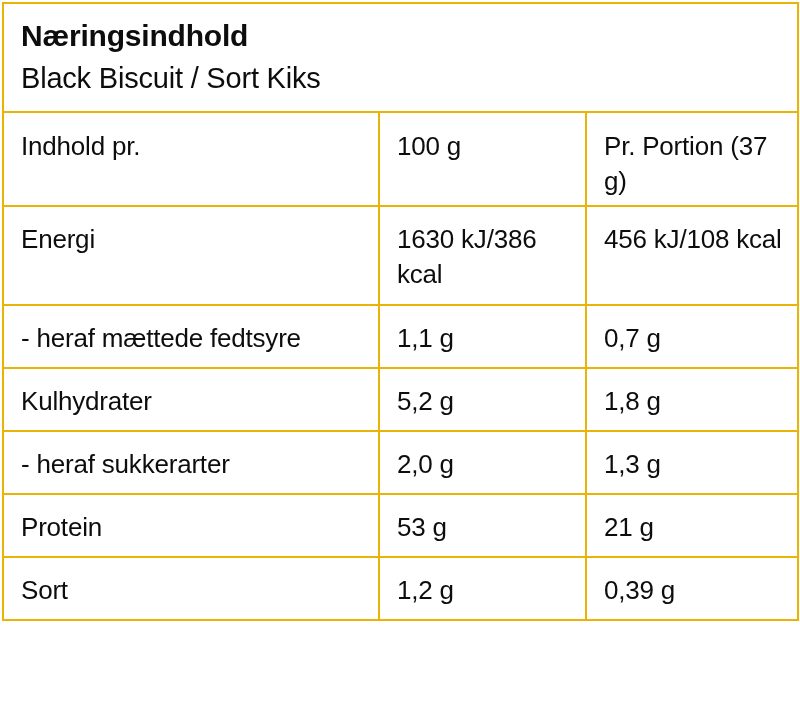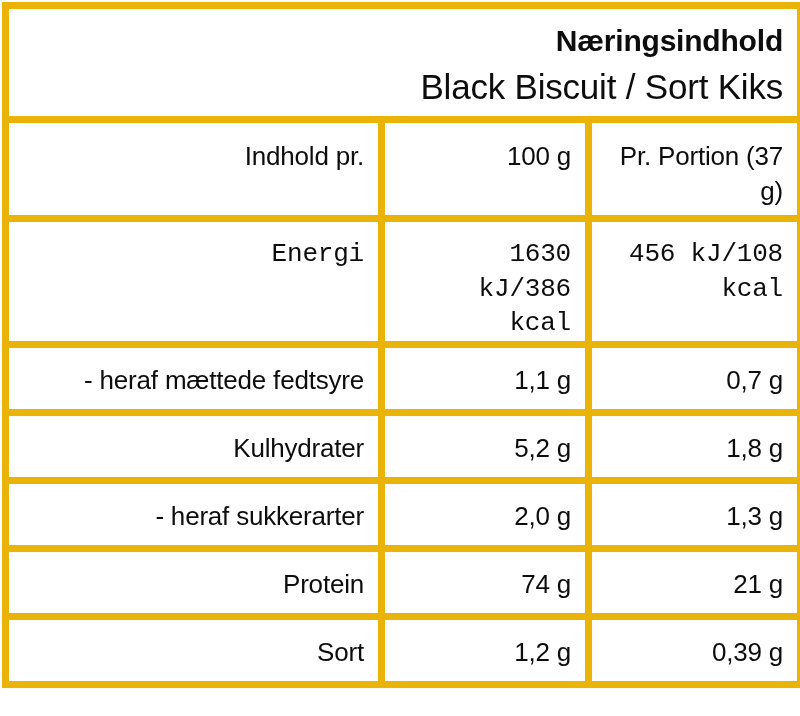--- a/index.html
+++ b/index.html
@@ -23,58 +23,57 @@
     border-collapse: collapse;
     table-layout: fixed;
     width: 795px;
     background: #ffffff;
   }
   table.nutrition col.c1 { width: 376px; }
   table.nutrition col.c2 { width: 207px; }
   table.nutrition col.c3 { width: 212px; }
 
   table.nutrition td, table.nutrition th {
-    border: 7px solid #eab308;
+    border: 2px solid #eab308;
     vertical-align: top;
     padding: 15px 14px 0 17px;
     font-size: 26px;
     line-height: 1.33;
     letter-spacing: -0.2px;
-    text-align: right;
+    text-align: left;
     overflow: hidden;
   }
 
   
   tr.row-title td {
     height: 92px;
     padding-top: 15px;
   }
   .title {
     font-size: 30px;
     font-weight: 700;
     line-height: 1.15;
     letter-spacing: -0.2px;
   }
   .subtitle {
-    font-size: 35px;
+    font-size: 29px;
     font-weight: 400;
     margin-top: 5px;
     letter-spacing: -0.2px;
-    margin-left: 15px;
   }
 
   
   tr.row-head th {
     height: 76px;
     font-weight: 400;
     padding-top: 16px;
   }
 
   
-  tr.row-energy td  { height: 82px; font-family: Liberation Mono, monospace; }
+  tr.row-energy td  { height: 82px; }
   tr.row-data td    { height: 46px; }
 
   td.num, th.num { }
 </style>
 </head>
 <body>
 
 <div class="page">
   <table class="nutrition">
     <colgroup>
@@ -117,21 +116,21 @@
     </tr>
 
     <tr class="row-data">
       <td>- heraf sukkerarter</td>
       <td class="num">2,0 g</td>
       <td class="num">1,3 g</td>
     </tr>
 
     <tr class="row-data">
       <td>Protein</td>
-      <td class="num">74 g</td>
+      <td class="num">53 g</td>
       <td class="num">21 g</td>
     </tr>
 
     <tr class="row-data">
       <td>Sort</td>
       <td class="num">1,2 g</td>
       <td class="num">0,39 g</td>
     </tr>
 
   </tbody>

